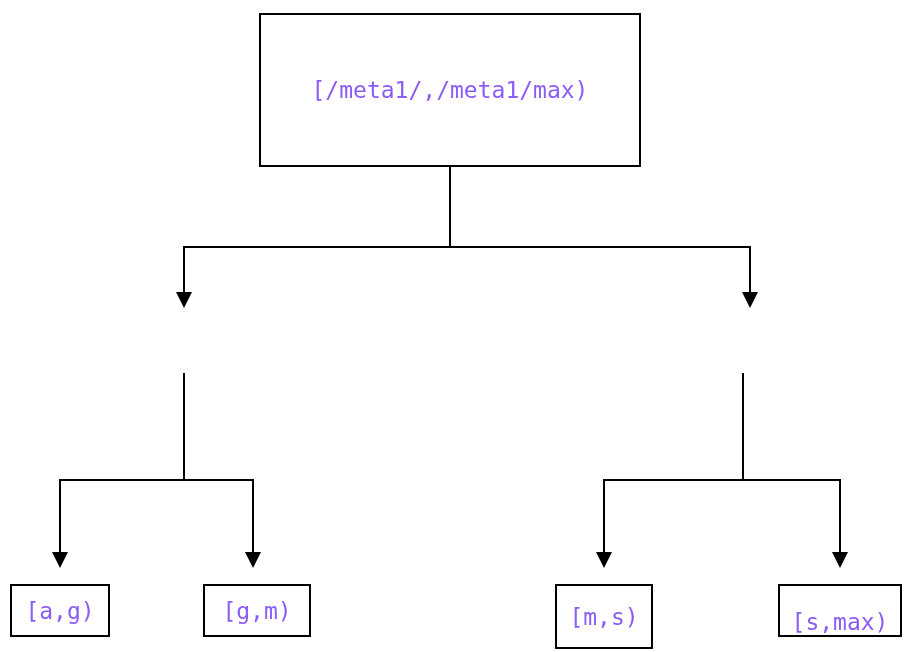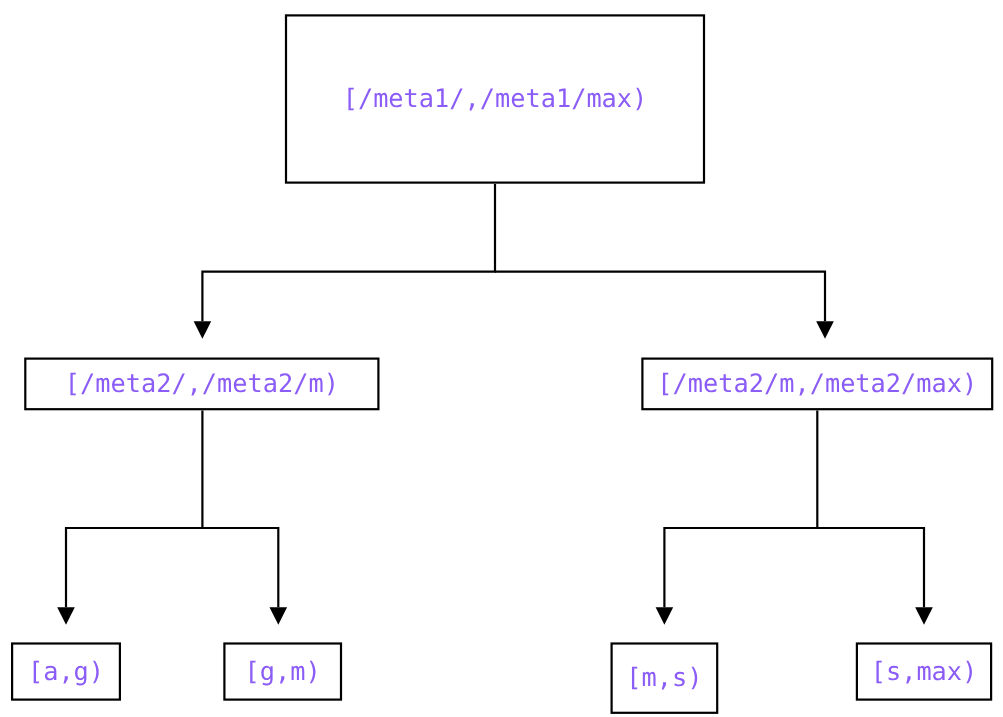--- a/index.html
+++ b/index.html
@@ -45,21 +45,21 @@
     font-weight: normal;
     white-space: pre;
     letter-spacing: 0;
   }
   .node-root     { left: 259px; top: 13px;  width: 382px; height: 154px; }
   .node-l2-left  { left: 22px;  top: 325px; width: 323px; height: 48px; }
   .node-l2-right { left: 583px; top: 325px; width: 320px; height: 48px; }
   .node-leaf-ag  { left: 10px;  top: 584px; width: 100px; height: 53px; text-align: center; }
   .node-leaf-gm  { left: 203px; top: 584px; width: 108px;  height: 53px; }
   .node-leaf-ms  { left: 555px; top: 584px; width: 98px;  height: 65px; }
-  .node-leaf-smax{ left: 778px; top: 584px; width: 124px; height: 53px; }
+  .node-leaf-smax{ left: 778px; top: 584px; width: 124px; height: 53px; align-items: flex-end; }
 </style>
 </head>
 <body>
 
 <div class="canvas">
 
   <svg class="edges-svg" viewBox="0 0 912 652" xmlns="http://www.w3.org/2000/svg" aria-hidden="true">
 
     <g>
       <path d="M450,167 L450,247 L184,247 L184,292"></path>
@@ -89,27 +89,21 @@
     <g>
       <path d="M743,480 L840,480 L840,552"></path>
       <polygon points="832,552 848,552 840,568"></polygon>
     </g>
   </svg>
 
   <div class="node node-root">
     <span>[/meta1/,/meta1/max)</span>
   </div>
 
-  <div class="node node-l2-left">
-    <span>[/meta2/,/meta2/m)</span>
-  </div>
 
-  <div class="node node-l2-right">
-    <span>[/meta2/m,/meta2/max)</span>
-  </div>
 
   <div class="node node-leaf-ag">
     <span>[a,g)</span>
   </div>
 
   <div class="node node-leaf-gm">
     <span>[g,m)</span>
   </div>
 
   <div class="node node-leaf-ms">

